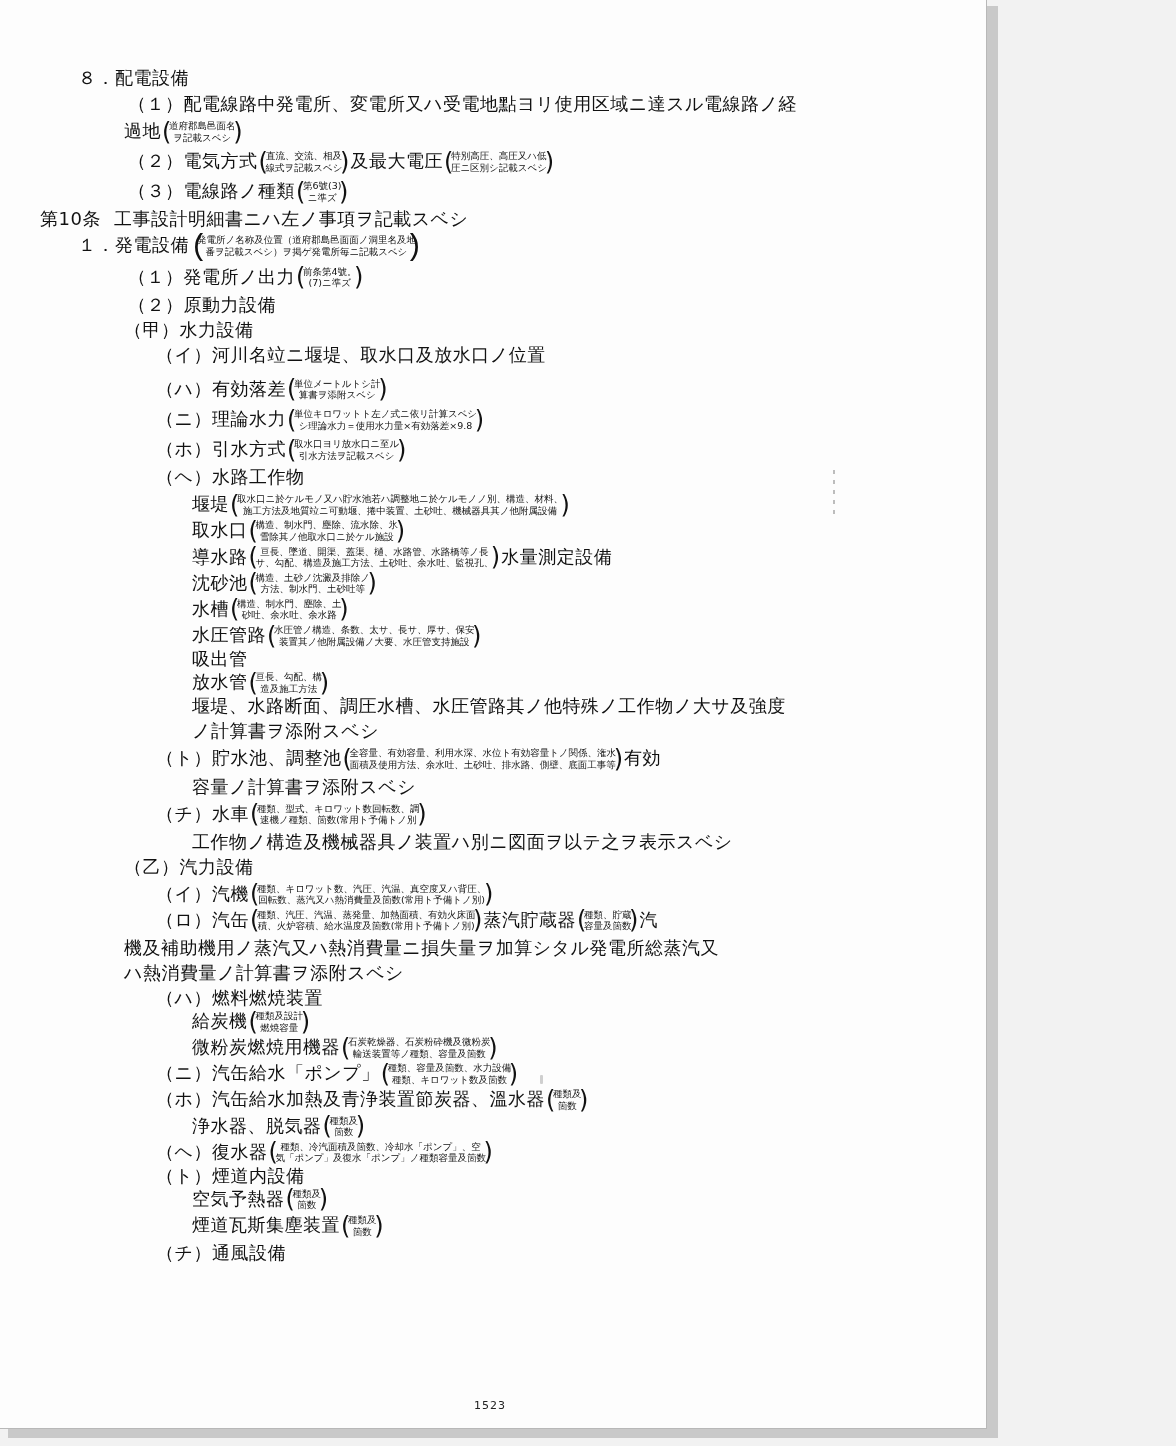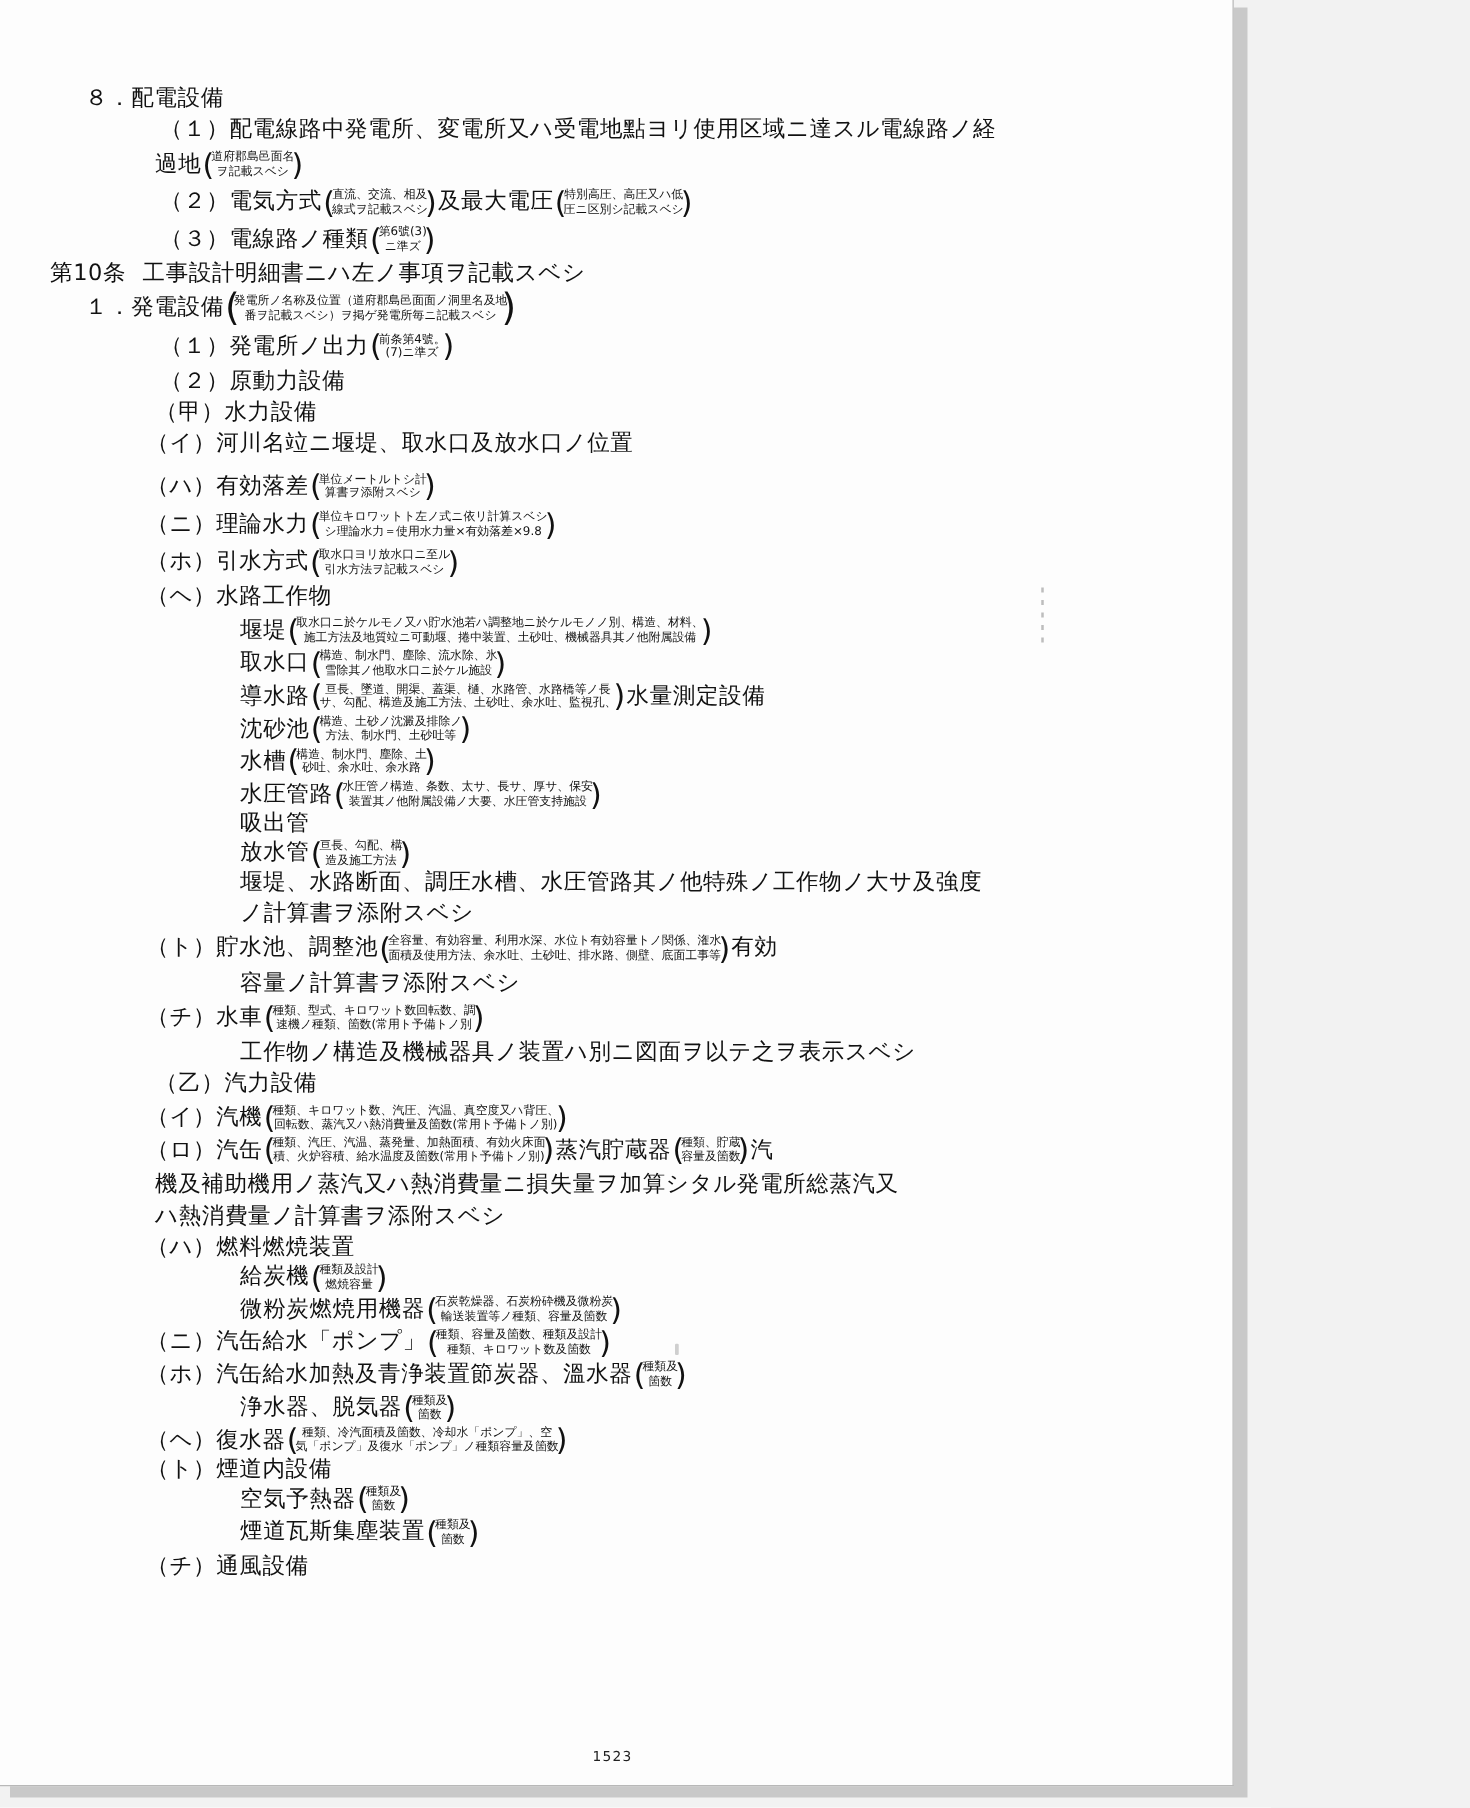--- a/index.html
+++ b/index.html
@@ -29,24 +29,24 @@
     left:40px;top:70px;
     width:900px;
     color:#111;
     font-size:17px;
     line-height:1.0;
   }
   .line{position:relative;white-space:nowrap;}
 
   
   .i0{margin-left:0px;}
-  .i1{margin-left:28px;}
+  .i1{margin-left:38px;font-family:Liberation Mono, monospace;}
   .i2{margin-left:88px;}
   .i3{margin-left:84px;}
-  .i4{margin-left:77px;}
+  .i4{margin-left:116px;}
   .i5{margin-left:152px;}
 
   .art{display:inline-block;width:74px;}
   .main{font-size:18px;letter-spacing:0.5px;}
 
   
   .paren{
     display:inline-block;
     vertical-align:middle;
     position:relative;
@@ -248,21 +248,21 @@
         <span>給炭機</span><span class="paren"><span class="r">種類及設計</span><span class="r">燃焼容量</span></span>
       </div>
       <div class="ls"></div>
 
       <div class="line i5 main">
         <span>微粉炭燃焼用機器</span><span class="paren"><span class="r">石炭乾燥器、石炭粉砕機及微粉炭</span><span class="r">輸送装置等ノ種類、容量及箇数</span></span>
       </div>
       <div class="ls"></div>
 
       <div class="line i4 main">
-        <span>（ニ）汽缶給水「ポンプ」</span><span class="paren"><span class="r">種類、容量及箇数、種類及設計</span><span class="r">種類、キロワット数及箇数</span></span>
+        <span>（ニ）汽缶給水「ポンプ」</span><span class="paren"><span class="r">種類、容量及箇数、水力設備</span><span class="r">種類、キロワット数及箇数</span></span>
       </div>
       <div class="ls"></div>
 
       <div class="line i4 main">
         <span>（ホ）汽缶給水加熱及青浄装置節炭器、溫水器</span><span class="paren"><span class="r">種類及</span><span class="r">箇数</span></span>
       </div>
       <div class="ls"></div>
 
       <div class="line i5 main">
         <span>浄水器、脱気器</span><span class="paren"><span class="r">種類及</span><span class="r">箇数</span></span>

